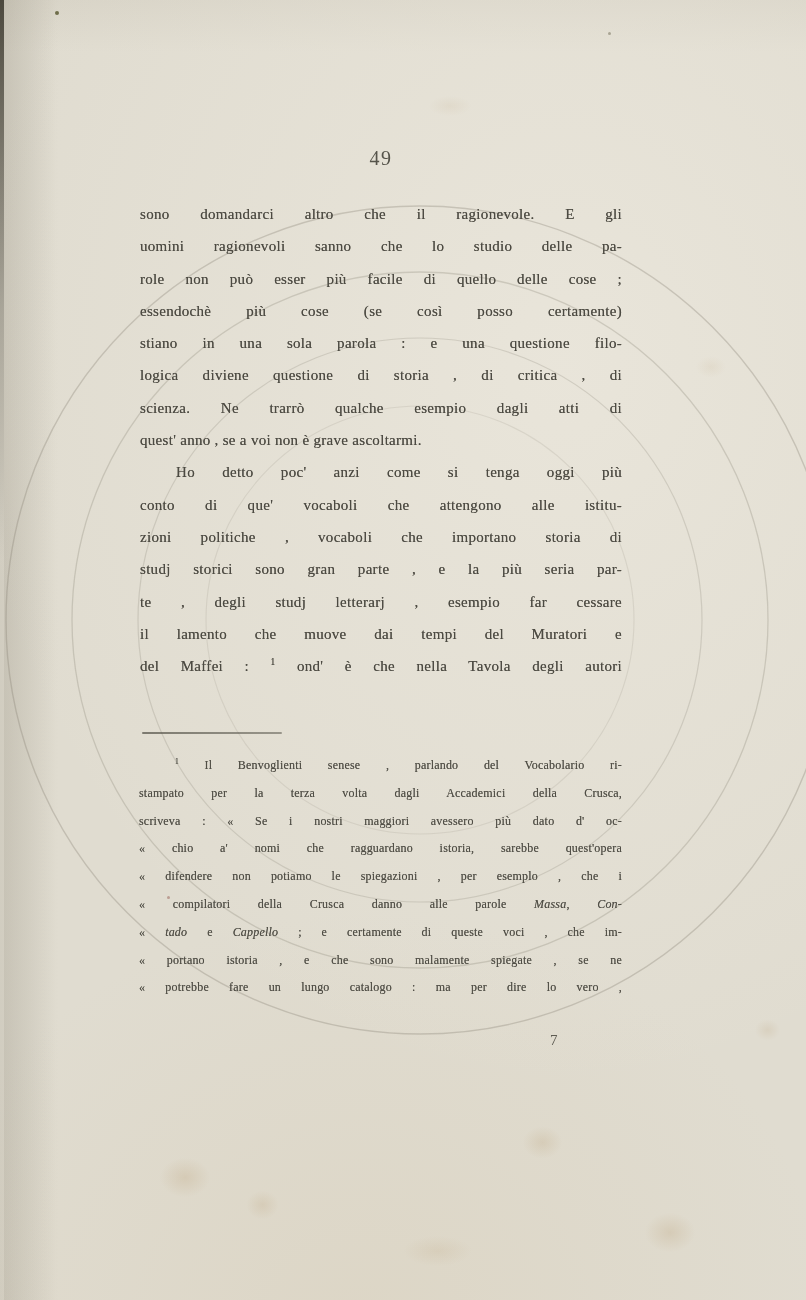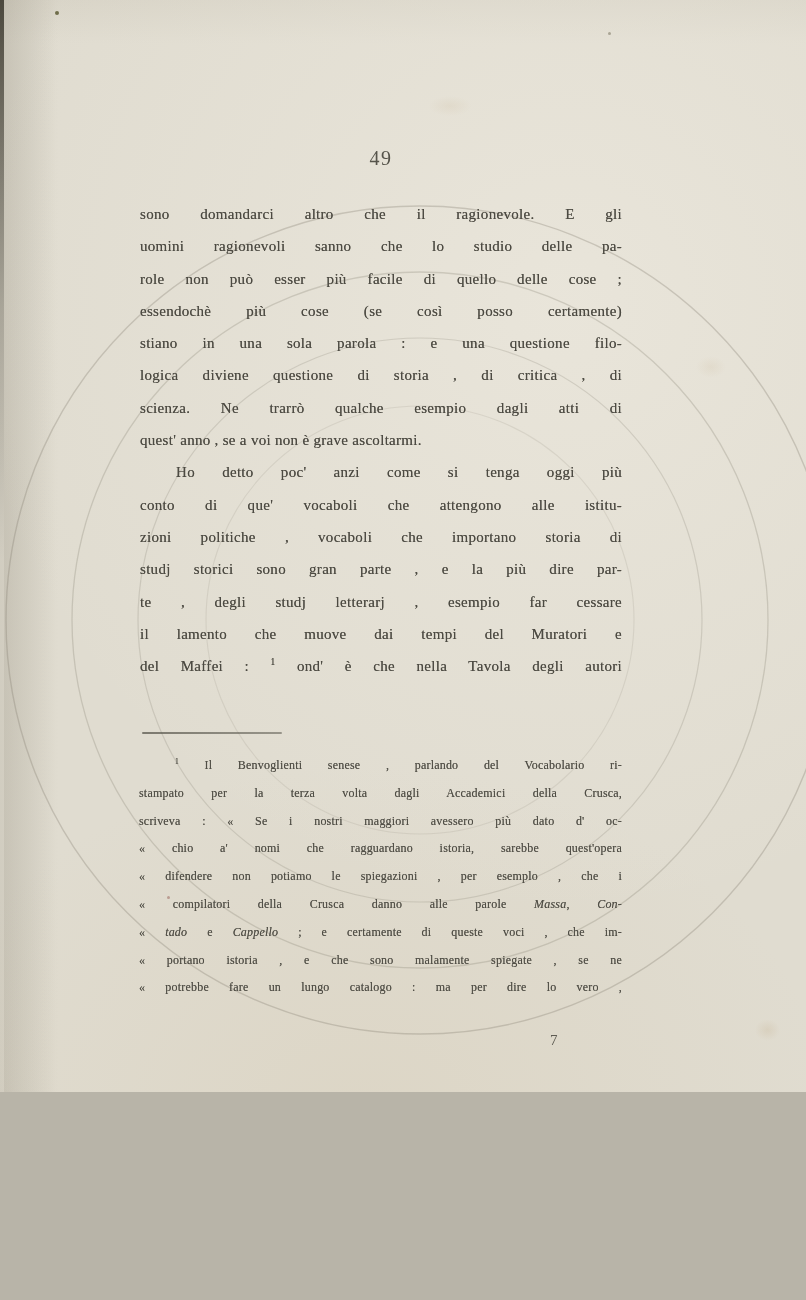--- a/index.html
+++ b/index.html
@@ -1,18 +1,18 @@
 <!DOCTYPE html>
 <html><head>
 <meta charset="utf-8">
 <style>
   html,body{margin:0;padding:0;background:#b8b4a8;}
   .page{
     position:relative;
-    width:806px;height:1092px;
+    width:806px;height:1300px;
     margin:0 auto;
     overflow:hidden;
     font-family:"Liberation Serif", serif;
     background-color:#e0dcd0;
     background-image:
       radial-gradient(120% 90% at 70% 28%, rgba(240,236,226,0.55), rgba(240,236,226,0) 62%),
       radial-gradient(100% 55% at 45% 102%, rgba(208,192,162,0.22), rgba(208,192,162,0) 58%),
       linear-gradient(to bottom, rgba(150,142,122,0.10), rgba(150,142,122,0) 4%),
       linear-gradient(to right, rgba(120,114,98,0.14), rgba(120,114,98,0) 7%);
   }
@@ -111,21 +111,21 @@
       <div class="bline"><span>uomini ragionevoli sanno che lo studio delle pa-</span></div>
       <div class="bline"><span>role non può esser più facile di quello delle cose ;</span></div>
       <div class="bline"><span>essendochè più cose (se così posso certamente)</span></div>
       <div class="bline"><span>stiano in una sola parola : e una questione filo-</span></div>
       <div class="bline"><span>logica diviene questione di storia , di critica , di</span></div>
       <div class="bline"><span>scienza. Ne trarrò qualche esempio dagli atti di</span></div>
       <div class="bline para-end"><span>quest' anno , se a voi non è grave ascoltarmi.</span></div>
       <div class="bline" style="text-indent: 36px;"><span>Ho detto poc' anzi come si tenga oggi più</span></div>
       <div class="bline"><span>conto di que' vocaboli che attengono alle istitu-</span></div>
       <div class="bline"><span>zioni politiche , vocaboli che importano storia di</span></div>
-      <div class="bline"><span>studj storici sono gran parte , e la più dire par-</span></div>
+      <div class="bline"><span>studj storici sono gran parte , e la più seria par-</span></div>
       <div class="bline"><span>te , degli studj letterarj , esempio far cessare</span></div>
       <div class="bline"><span>il lamento che muove dai tempi del Muratori e</span></div>
       <div class="bline"><span>del Maffei : </span><span class="sup">1</span><span> ond' è che nella Tavola degli autori</span></div>
     </div>
 
   <div class="rule"></div>
 
   <div class="footnote" id="footnote-text">
       <div class="fline" style="text-indent: 36px;"><span class="sup">1</span><span> Il Benvoglienti senese , parlando del Vocabolario ri-</span></div>
       <div class="fline"><span>stampato per la terza volta dagli Accademici della Crusca,</span></div>

